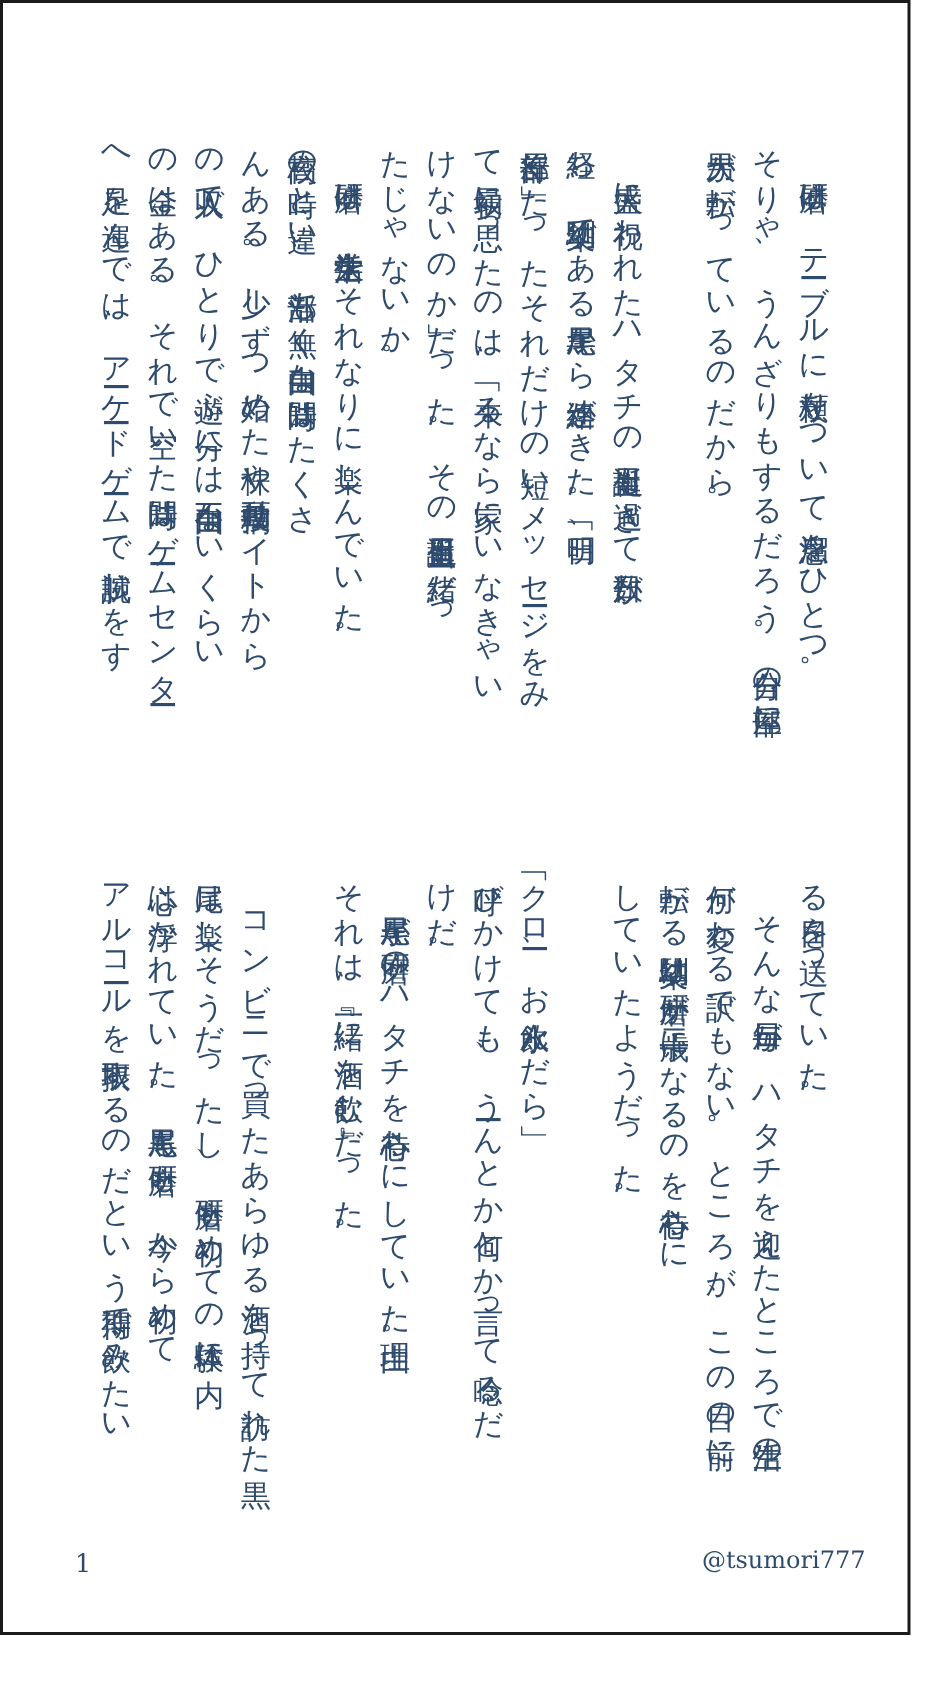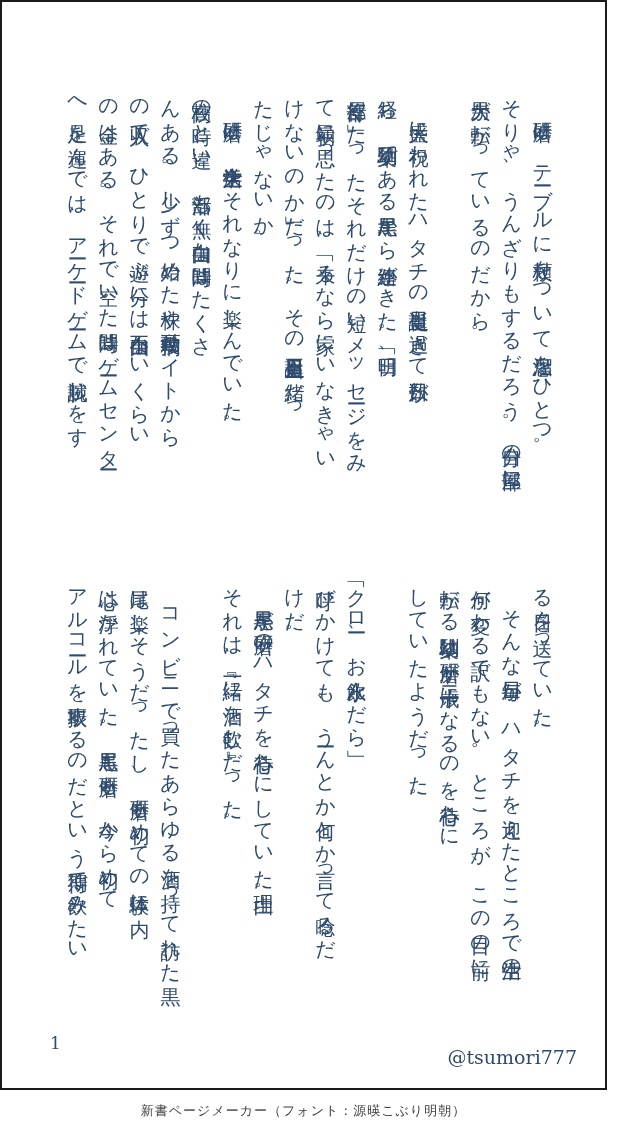--- a/index.html
+++ b/index.html
@@ -38,23 +38,22 @@
   }
   .page-number{
     position:absolute;
     left:50px;top:1033px;
     font-size:17px;
     color:#2e4b6d;
   }
   .author-handle{
     position:absolute;
     right:41px;top:1030px;
-    font-size:19px;
+    font-size:16px;
     color:#2e4b6d;
-    margin-top:16px;
   }
   .caption{
     position:absolute;
     left:0;top:1102px;
     width:607px;
     text-align:center;
     font-size:13px;
     letter-spacing:1px;
     color:#3d3d3d;
   }
@@ -100,15 +99,14 @@
     <p>　</p>
     <p>　コンビニで買ったあらゆる酒を持って訪れた黒</p>
     <p>尾は楽しそうだったし、研磨も初めての体験に内</p>
     <p>心は浮かれていた。黒尾も研磨も、今から初めて</p>
     <p>アルコールを摂取するのだという期待で飲みたい</p>
   </div>
 
   <div class="page-number">1</div>
   <div class="author-handle">@tsumori777</div>
 
-  <div class="caption">新書ページメーカー（フォント：源暎こぶり明朝）</div>
 
 </div>
 
 </body></html>

